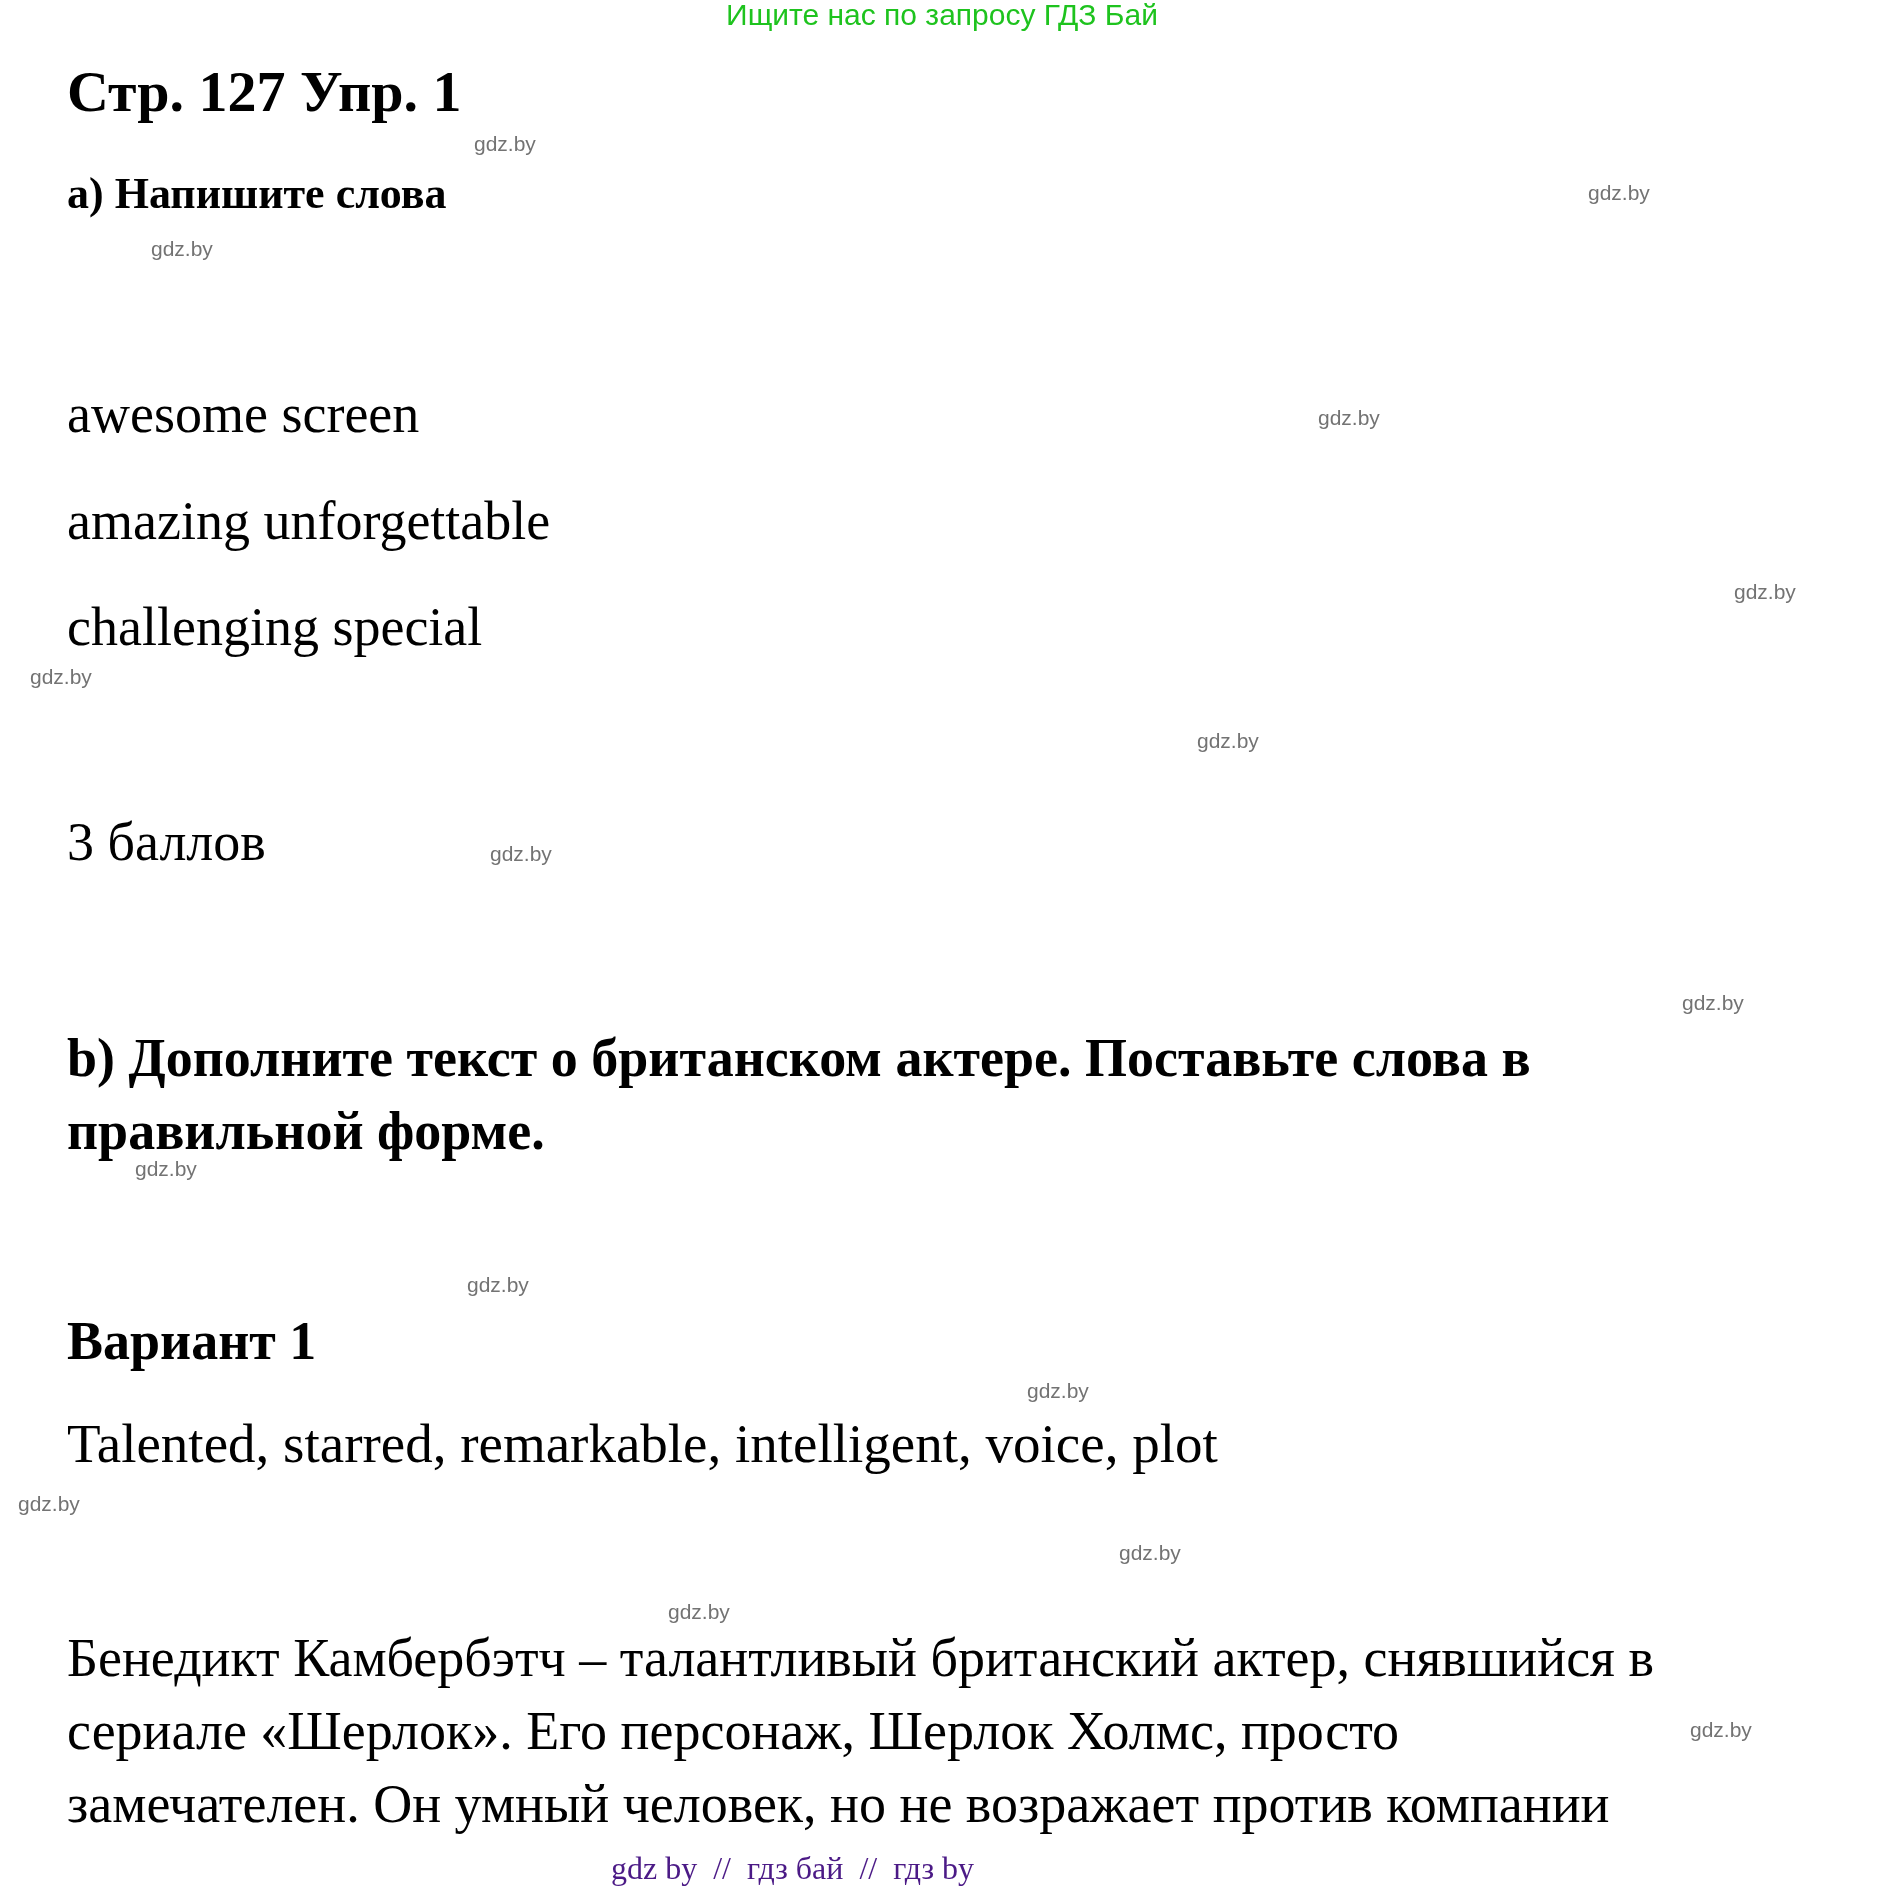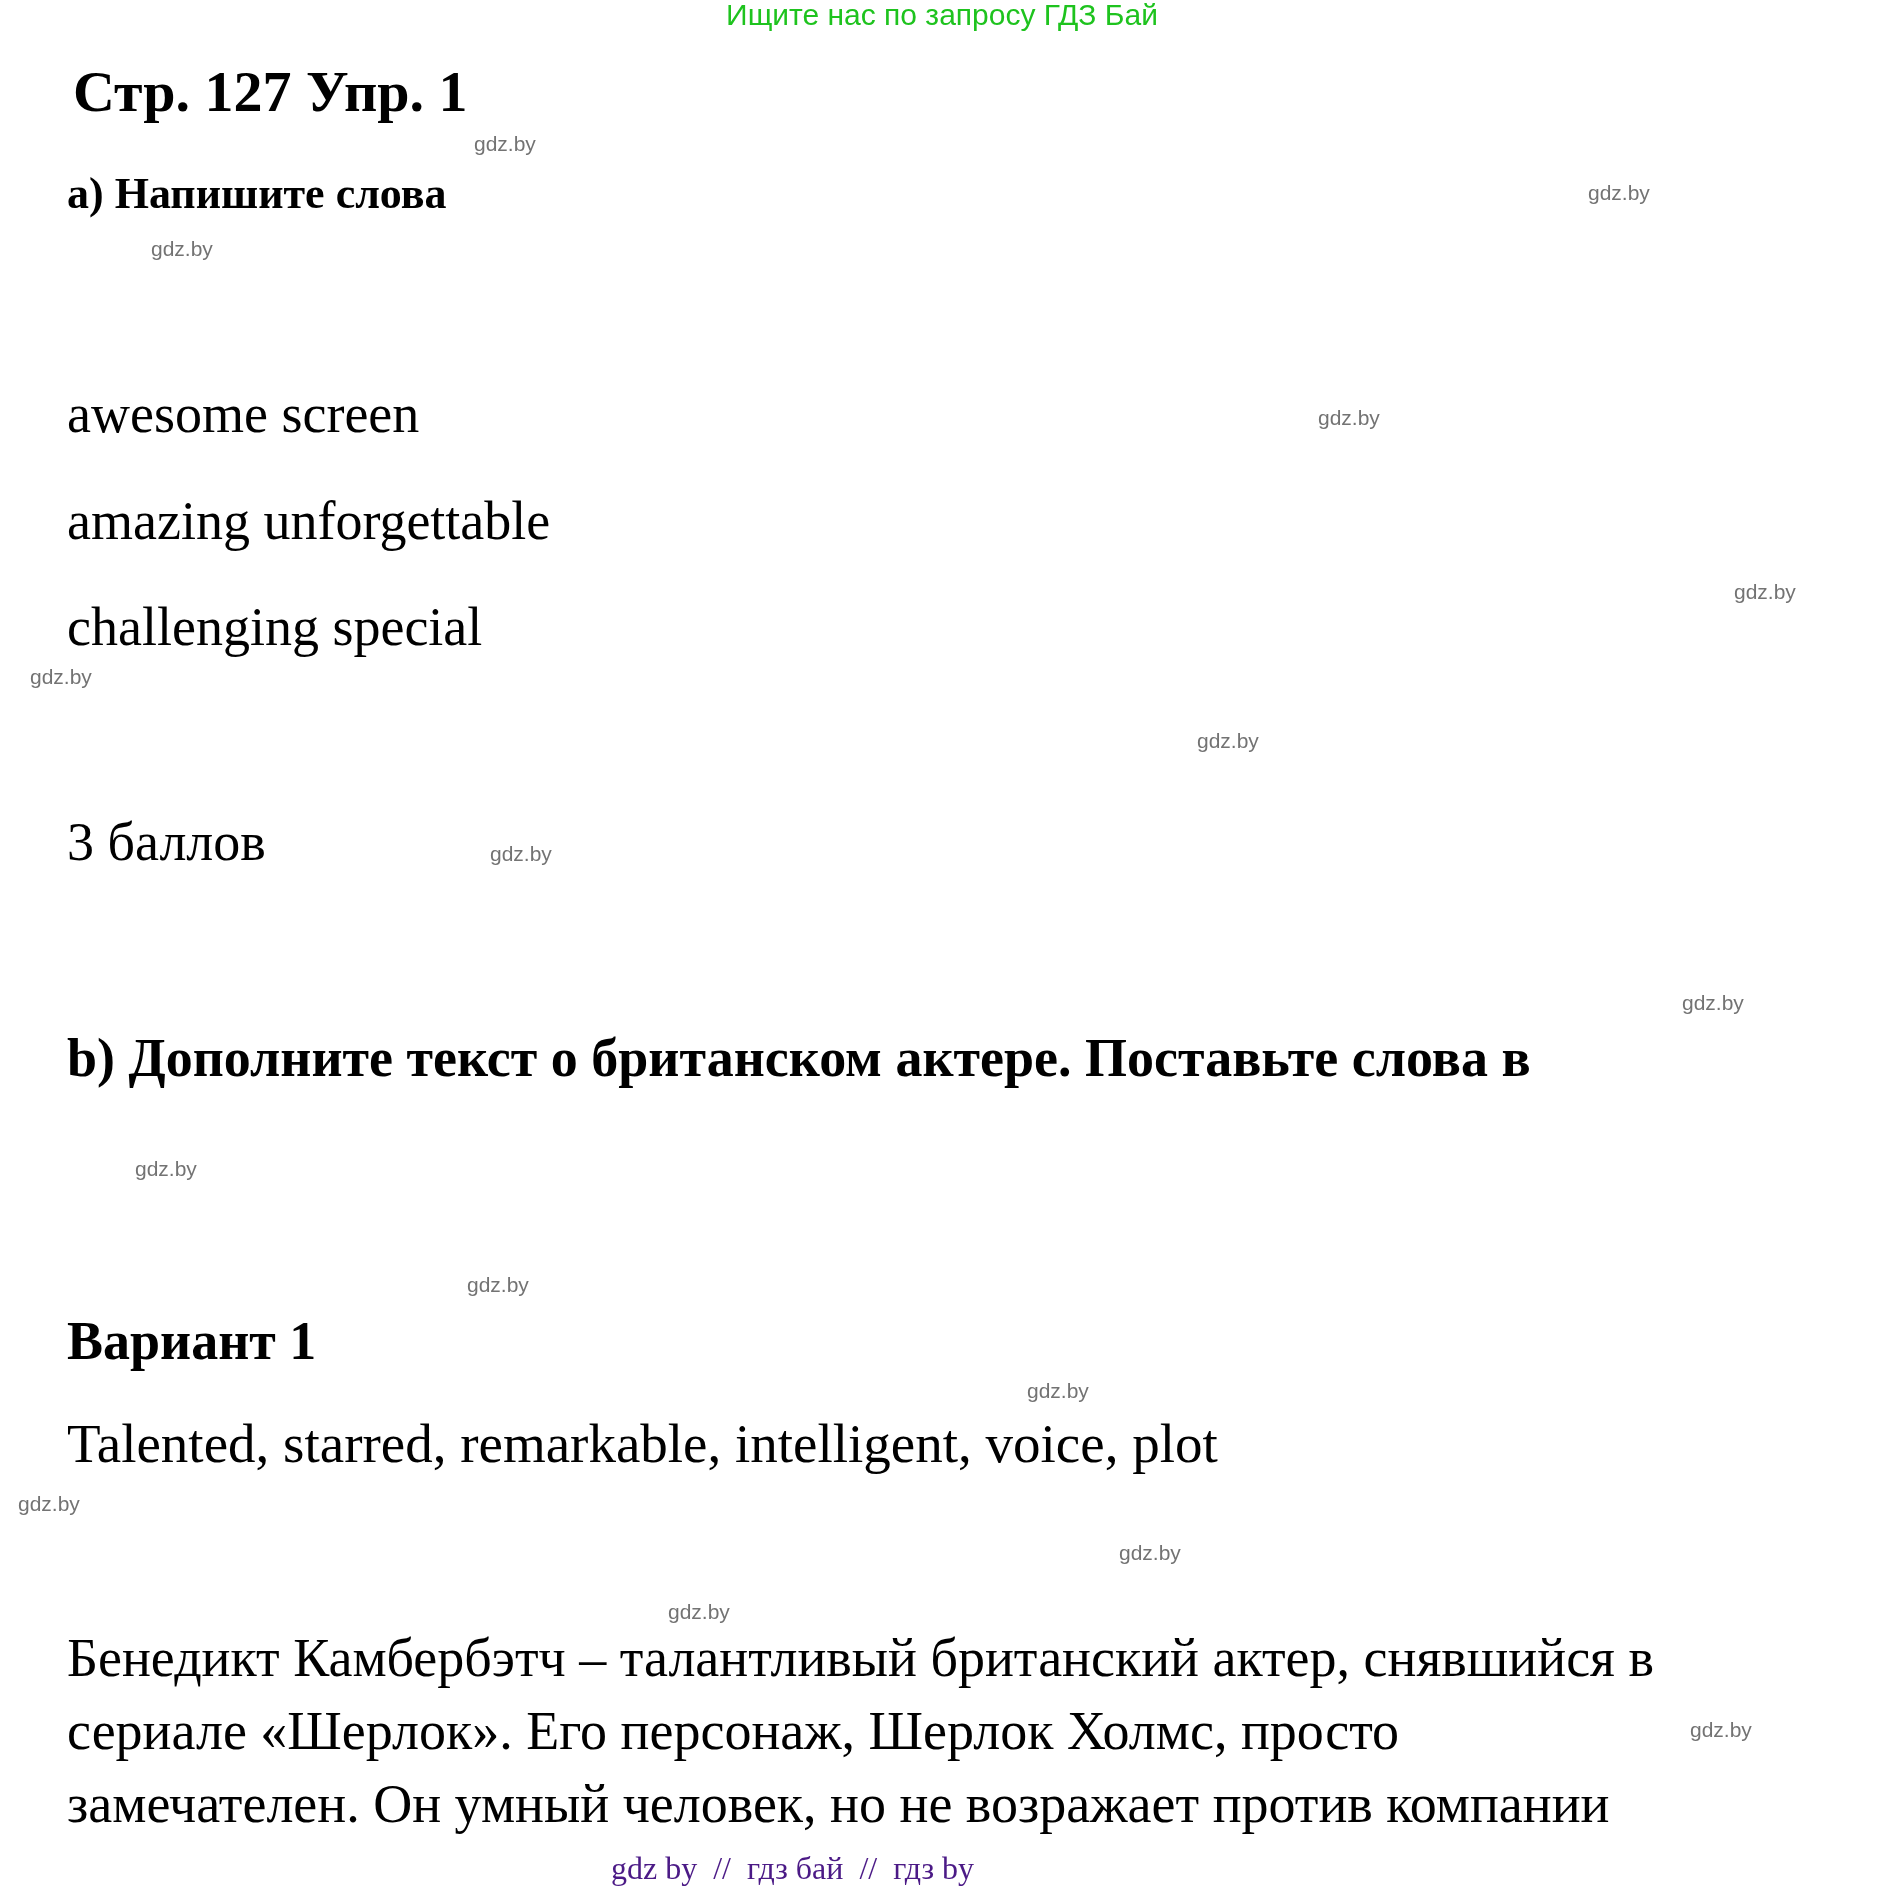--- a/index.html
+++ b/index.html
@@ -1,21 +1,21 @@
 <!DOCTYPE html>
 <html><head>
 <meta charset="utf-8">
 <style>
   html, body { margin: 0; padding: 0; background: #ffffff; }
   body { width: 1884px; height: 1888px; position: relative; overflow: hidden; }
   .abs { position: absolute; white-space: nowrap; }
   .banner { left: 0; width: 1884px; top: -2px; text-align: center; font-family: "Liberation Sans", sans-serif; font-size: 30px; color: #1ec31e; }
   .serif { font-family: "Liberation Serif", serif; color: #000; }
   .h-bold { font-weight: bold; }
-  .title { left: 67px; top: 58px; font-size: 58px; margin-left: 6px; }
+  .title { left: 67px; top: 58px; font-size: 58px; }
   .sub { left: 67px; top: 168px; font-size: 44px; }
   .word { left: 67px; font-size: 54px; }
   .task-b { left: 67px; top: 1022px; font-size: 54px; line-height: 73px; white-space: normal; width: 1720px; }
   .variant { left: 67px; top: 1310px; font-size: 54px; }
   .words-list { left: 67px; top: 1412px; font-size: 55px; }
   .para { left: 67px; top: 1622px; font-size: 54px; line-height: 73px; white-space: normal; width: 1780px; }
   .para span { display: block; white-space: nowrap; }
   .wm { font-family: "Liberation Sans", sans-serif; font-size: 21px; color: #737373; }
   .footer { left: 0; width: 1585px; top: 1850px; text-align: center; font-family: Liberation Serif, serif; font-size: 32px; color: #4b1a86; }
 </style>
@@ -29,20 +29,21 @@
 <div class="abs serif h-bold sub">а) Напишите слова</div>
 
 <div class="abs serif word" style="top:383px;">awesome screen</div>
 <div class="abs serif word" style="top:490px;">amazing unforgettable</div>
 <div class="abs serif word" style="top:596px;">challenging special</div>
 
 <div class="abs serif word" style="top:811px;">3 баллов</div>
 
 <div class="abs serif h-bold task-b">
   <div>b) Дополните текст о британском актере. Поставьте слова в</div>
+  <div>правильной форме.</div>
 </div>
 
 <div class="abs serif h-bold variant">Вариант 1</div>
 
 <div class="abs serif words-list">Talented, starred, remarkable, intelligent, voice, plot</div>
 
 <div class="abs serif para">
   <span>Бенедикт Камбербэтч – талантливый британский актер, снявшийся в</span>
   <span>сериале «Шерлок». Его персонаж, Шерлок Холмс, просто</span>
   <span>замечателен. Он умный человек, но не возражает против компании</span>

